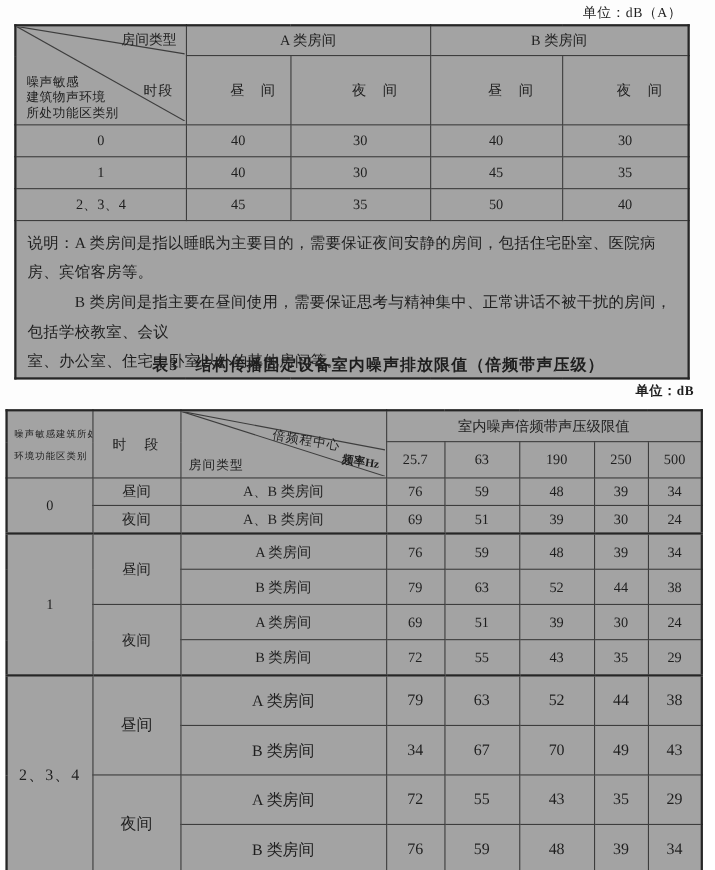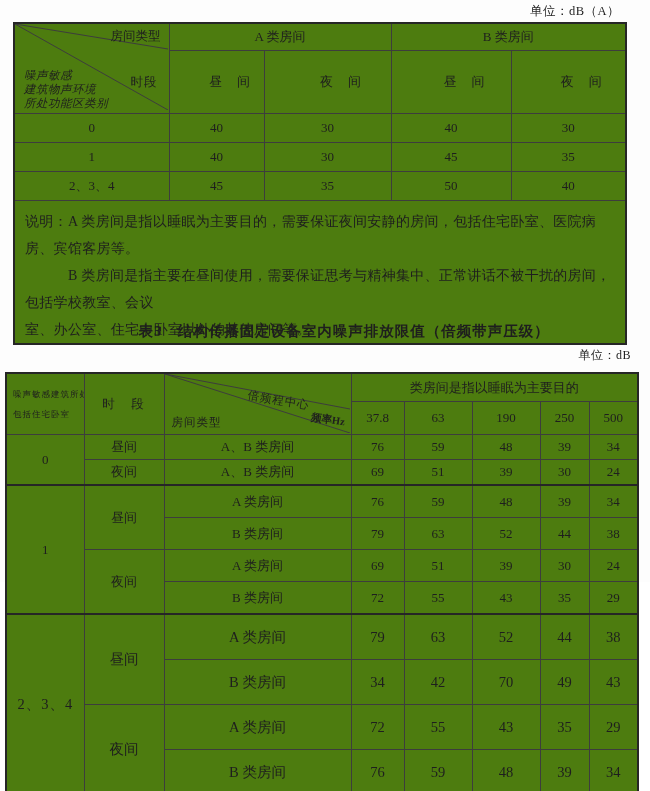--- a/index.html
+++ b/index.html
@@ -5,36 +5,36 @@
   html,body{margin:0;padding:0;background:#ffffff;}
   body{
     width:650px;height:791px;overflow:hidden;
     font-family:"Liberation Serif","DejaVu Serif",serif;
     color:#1e1e1e;
   }
   .page{position:relative;width:650px;height:582px;background:#fdfdfd;}
 
   .unit{position:absolute;font-size:12.5px;letter-spacing:0.5px;}
   .unit-top{top:3px;right:30px;}
-  .unit-t3{top:347px;right:19px;font-weight:normal;font-size:12px;}
-
-  table{border-collapse:collapse;table-layout:fixed;position:absolute;background:#4d7c0f;}
+  .unit-t3{top:347px;right:19px;font-weight:bold;font-size:12px;}
+
+  table{border-collapse:collapse;table-layout:fixed;position:absolute;background:#a3a3a3;}
   td{border:1px solid #3d3d3d;text-align:center;vertical-align:middle;
      font-size:13px;padding:0;overflow:hidden;}
 
   
   .t1{left:13px;top:22px;width:612px;border:2px solid #262626;}
   .t1-r1 td{height:26px;}
   .t1-r2 td{height:62px;letter-spacing:1px;padding-left:27px;}
   .t1-data td{height:28px;}
   .corner-cell{position:relative;padding:0;}
   .corner-cell svg{position:absolute;left:0;top:0;display:block;}
   .c-roomtype{position:absolute;top:4px;right:8px;font-size:12.5px;}
   .c-period{position:absolute;top:50px;right:11px;font-size:12.5px;letter-spacing:1px;}
-  .c-cat{position:absolute;left:9px;bottom:3px;text-align:left;font-style:italic;}
+  .c-cat{position:absolute;left:9px;bottom:3px;text-align:left;}
   .c-cat div{font-size:11.5px;line-height:14px;letter-spacing:0.5px;}
   .t1-note td{height:100px;vertical-align:top;text-align:left;
               padding:7px 14px 0 10px;}
   .t1-note div{font-size:14px;line-height:27px;letter-spacing:0.3px;}
 
   
   .t3-title{position:absolute;top:322px;left:0;width:650px;box-sizing:border-box;
             padding-left:38px;text-align:center;font-weight:bold;font-size:14.5px;
             letter-spacing:1px;}
 
@@ -139,36 +139,36 @@
       <col style="width:53px">
         <col style="width:68px">
         <col style="width:68px">
       <col style="width:49px">
         <col style="width:49px">
     </colgroup>
     <tbody>
       <tr class="t2-h1">
         <td class="h-cat" rowspan="2">
           <div>噪声敏感建筑所处声</div>
-          <div>包括住宅卧室</div>
+          <div>环境功能区类别</div>
         </td>
         <td class="h-period" rowspan="2">时　段</td>
         <td class="diag2" rowspan="2">
           <svg width="185" height="59" viewBox="0 0 185 59">
             <line x1="0" y1="0" x2="185" y2="35" stroke="#3d3d3d" stroke-width="1"></line>
             <line x1="0" y1="0" x2="185" y2="59" stroke="#3d3d3d" stroke-width="1"></line>
           </svg>
           <span class="d-oct">倍频程中心</span>
           <span class="d-freq">频率Hz</span>
           <span class="d-room">房间类型</span>
         </td>
-        <td colspan="5">类房间是指以睡眠为主要目的</td>
+        <td colspan="5">室内噪声倍频带声压级限值</td>
       </tr>
       <tr class="t2-h2">
-        <td>37.8</td>
+        <td>25.7</td>
         <td>63</td>
         <td>190</td>
         <td>250</td>
         <td>500</td>
       </tr>
 
       <tr class="r24">
         <td rowspan="2">0</td>
         <td>昼间</td>
         <td>A、B 类房间</td>
@@ -230,21 +230,21 @@
         <td>A 类房间</td>
         <td>79</td>
         <td>63</td>
         <td>52</td>
         <td>44</td>
         <td>38</td>
       </tr>
       <tr class="r44">
         <td>B 类房间</td>
         <td>34</td>
-        <td>42</td>
+        <td>67</td>
         <td>70</td>
         <td>49</td>
         <td>43</td>
       </tr>
       <tr class="r44">
         <td rowspan="2">夜间</td>
         <td>A 类房间</td>
         <td>72</td>
         <td>55</td>
         <td>43</td>

